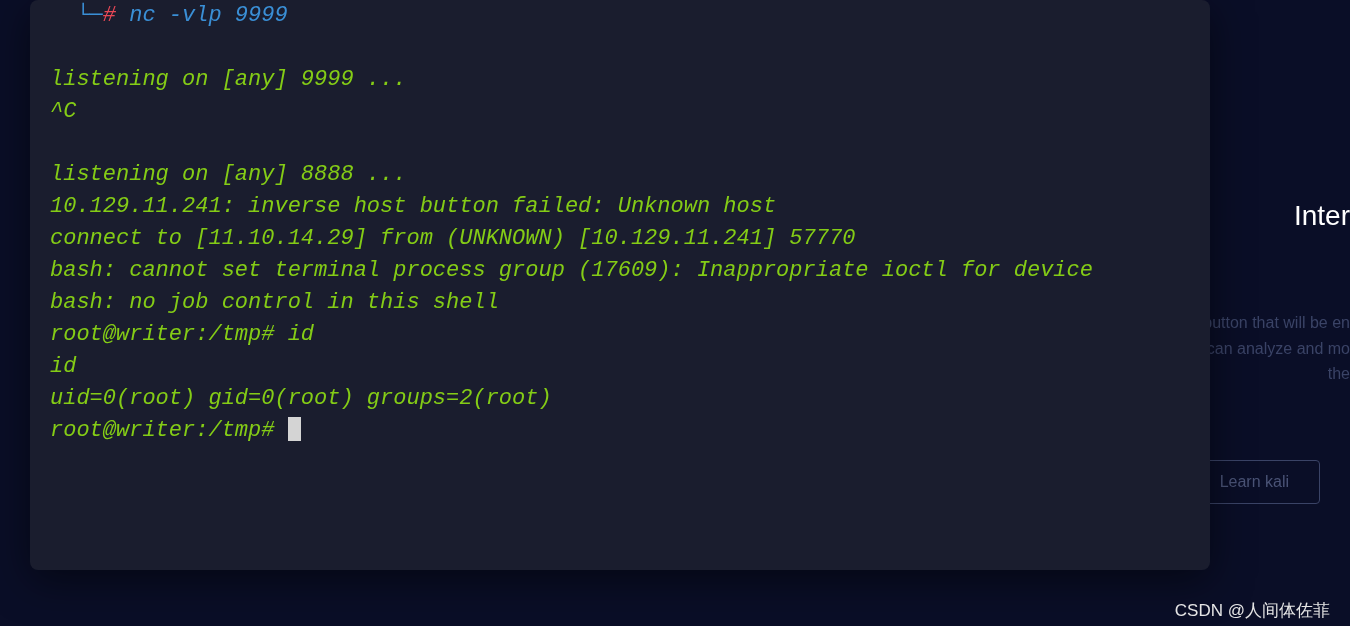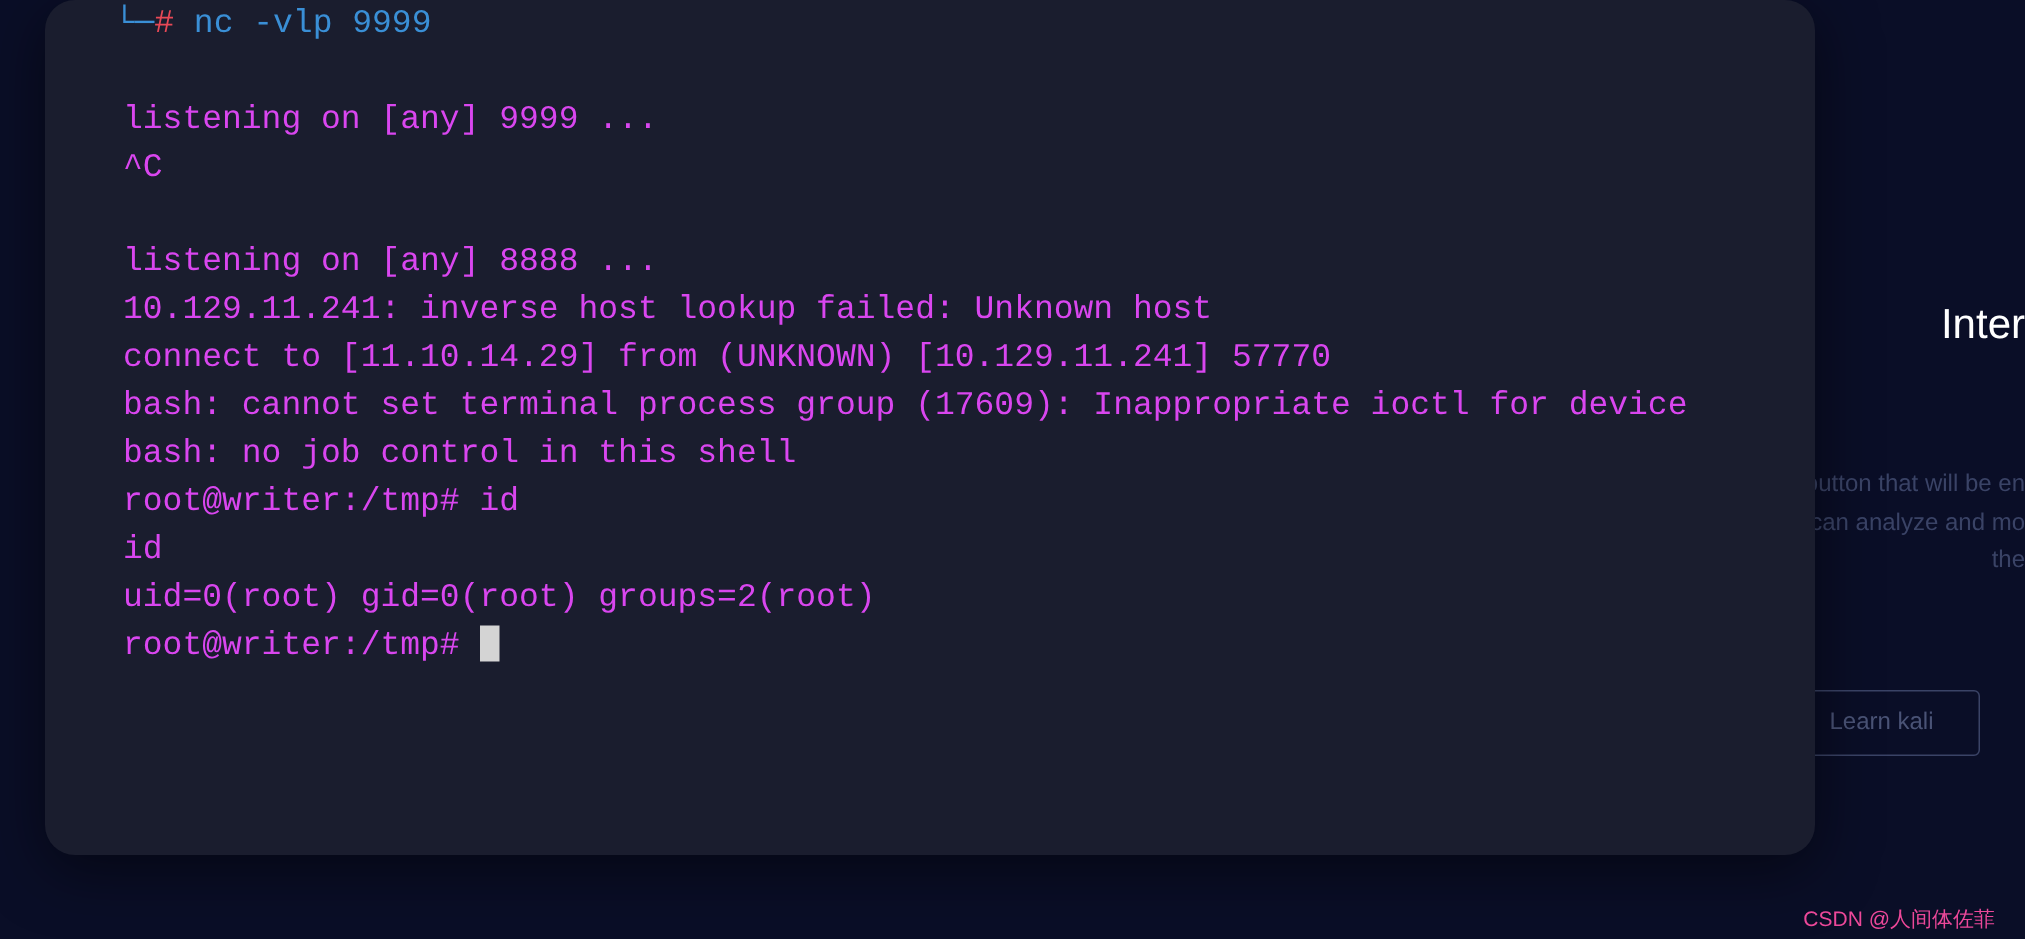--- a/index.html
+++ b/index.html
@@ -53,25 +53,26 @@
       z-index: 0;
     }
     
     .terminal {
       position: absolute;
       top: 0;
       left: 30px;
       width: 1180px;
       height: 570px;
       background: #1a1d2e;
-      border-radius: 20px;
+      border-radius: 8px;
       padding: 0 13px 20px 20px;
       box-shadow: 0 10px 40px rgba(0,0,0,0.5);
       z-index: 10;
       overflow: hidden;
+      font-style: italic;
     }
     
     .terminal-content {
       color: #d4d4d4;
       font-size: 22px;
       line-height: 1.45;
       white-space: pre-wrap;
       word-break: break-all;
     }
     
@@ -112,61 +113,60 @@
     
     .hash {
       color: #e74856;
     }
     
     .command {
       color: #3a8fd6;
     }
     
     .output {
-      color: #d946ef;
-      margin-left: 32px;
+      color: #84cc16;
     }
     
     .cursor {
       display: inline-block;
       width: 13px;
       height: 24px;
       background: #d4d4d4;
       vertical-align: text-bottom;
       margin-bottom: 2px;
     }
     
     .watermark {
       position: absolute;
       bottom: 4px;
       right: 20px;
-      color: #ec4899;
+      color: #e5e5e5;
       font-family: Arial, sans-serif;
-      font-size: 14px;
+      font-size: 17px;
       z-index: 20;
     }
   </style>
 </head>
 <body>
 
 <div class="background-text">Inter</div>
 <div class="background-desc">
   <span>A button that will be en</span><br>
   <span>that you can analyze and mo</span><br>
   <span>the</span>
 </div>
 <div class="background-btn">Learn kali</div>
 
 <div class="terminal">
   <div class="terminal-content"><span class="prompt-line"><span class="box-char">  └─</span><span class="hash"># </span><span class="command">nc -vlp</span><span class="command"> </span><span class="command">9999</span></span>
 <span class="output">listening on [any] 9999 ...</span>
 <span class="output">^C</span>
 
 <span class="output">listening on [any] 8888 ...</span>
-<span class="output">10.129.11.241: inverse host lookup failed: Unknown host</span>
+<span class="output">10.129.11.241: inverse host button failed: Unknown host</span>
 <span class="output">connect to [11.10.14.29] from (UNKNOWN) [10.129.11.241] 57770</span>
 <span class="output">bash: cannot set terminal process group (17609): Inappropriate ioctl for device</span>
 <span class="output">bash: no job control in this shell</span>
 <span class="output">root@writer:/tmp# id</span>
 <span class="output">id</span>
 <span class="output">uid=0(root) gid=0(root) groups=2(root)</span>
 <span class="output">root@writer:/tmp# </span><span class="cursor"></span></div>
 </div>
 
 <div class="watermark">CSDN @人间体佐菲</div>

